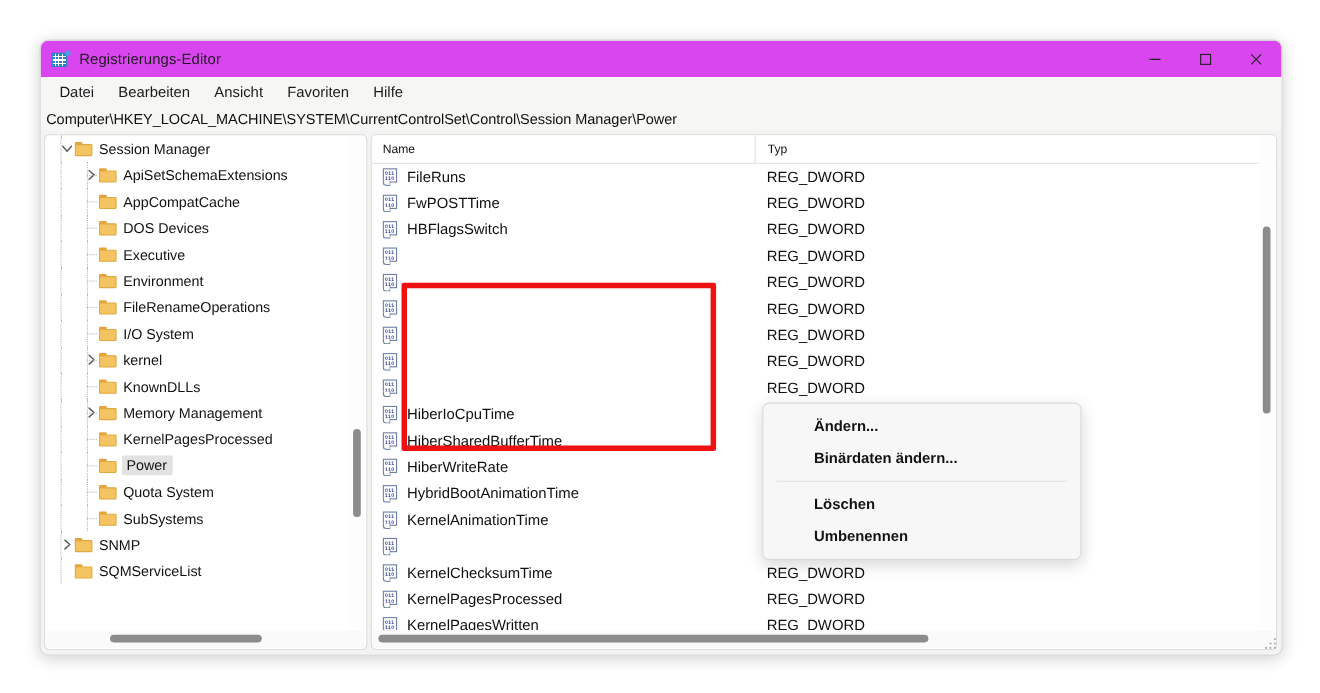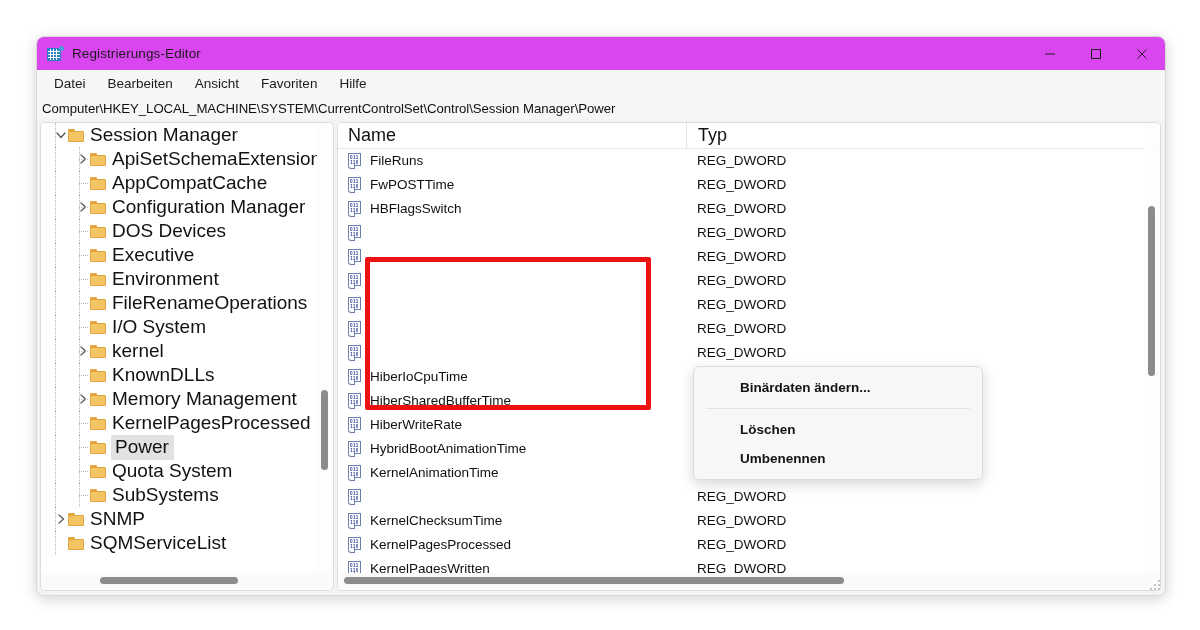--- a/index.html
+++ b/index.html
@@ -105,21 +105,21 @@
     position:relative;
     overflow:hidden;
   }
   #tree-scroll{
     position:absolute;left:0;top:0;right:0;bottom:17px;
     overflow:hidden;
   }
   .tnode{
     height:24px;display:flex;align-items:center;
     white-space:nowrap;position:relative;
-    font-size:19px;color:#121212;
+    font-size:13px;color:#121212;
   }
   .tnode .guide{
     position:absolute;top:0;bottom:0;width:1px;
     border-left:1px dotted #b9b9b9;
   }
   .tnode .elbow{
     position:absolute;width:9px;height:1px;
     border-top:1px dotted #b9b9b9;top:12px;
   }
   .chev{
@@ -170,21 +170,21 @@
     border-radius:5px;
     position:relative;overflow:hidden;
   }
   #col-header{
     position:absolute;left:0;top:0;right:0;height:25px;
     background:#ffffff;
     border-bottom:1px solid #e6e6e6;
     display:flex;align-items:center;
   }
   .colh{
-    font-size:18px;color:#111;height:25px;
+    font-size:11px;color:#111;height:25px;
     display:flex;align-items:center;
     box-sizing:border-box;
   }
   .colh.name{width:348px;padding-left:10px;}
   .colh.typ{flex:1;padding-left:11px;border-left:1px solid #e2e2e2;}
 
   #rows{
     position:absolute;left:0;top:25px;right:0;bottom:17px;
     overflow:hidden;
   }
@@ -356,36 +356,20 @@
               <span class="tab"></span>
               <span class="bod"></span>
             </span>
             <span class="tlabel">AppCompatCache</span>
           </div>
           <div class="tnode">
             <div class="guide" style="left:14px;"></div>
             <div class="guide" style="left:38px;"></div>
             <div class="elbow" style="left:38px;"></div>
             <div style="width:34px;flex:none;"></div>
-            <span class="chev">
-              <svg width="12" height="12" viewBox="0 0 12 12">
-                <path d="M4,2 L8.5,6 L4,10" fill="none" stroke="#5a5a5a" stroke-width="1.3" stroke-linecap="round" stroke-linejoin="round"></path>
-              </svg>
-            </span>
-            <span class="folder">
-              <span class="tab"></span>
-              <span class="bod"></span>
-            </span>
-            <span class="tlabel">Configuration Manager</span>
-          </div>
-          <div class="tnode">
-            <div class="guide" style="left:14px;"></div>
-            <div class="guide" style="left:38px;"></div>
-            <div class="elbow" style="left:38px;"></div>
-            <div style="width:34px;flex:none;"></div>
             <span class="chev"></span>
             <span class="folder">
               <span class="tab"></span>
               <span class="bod"></span>
             </span>
             <span class="tlabel">DOS Devices</span>
           </div>
           <div class="tnode">
             <div class="guide" style="left:14px;"></div>
             <div class="guide" style="left:38px;"></div>
@@ -739,20 +723,21 @@
               <span class="b1">011</span>
               <span class="b2">110</span>
               <span class="curl"></span>
             </span>
             <span class="vname"><span>KernelPagesWritten</span></span>
             <span class="vtyp">REG_DWORD</span>
           </div>
         </div>
 
       <div id="ctxmenu">
+          <div class="ctxitem bold">Ändern...</div>
           <div class="ctxitem">Binärdaten ändern...</div>
           <div class="ctxsep"></div>
           <div class="ctxitem">Löschen</div>
           <div class="ctxitem">Umbenennen</div>
         </div>
 
       <div class="vscroll">
         <div class="vthumb" style="top:82px;height:170px;"></div>
       </div>
       <div class="hscroll">

